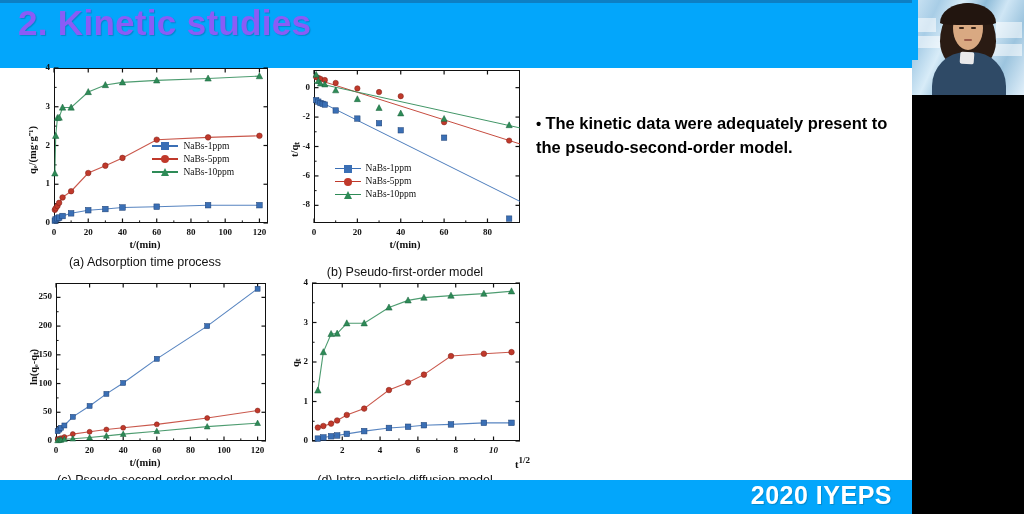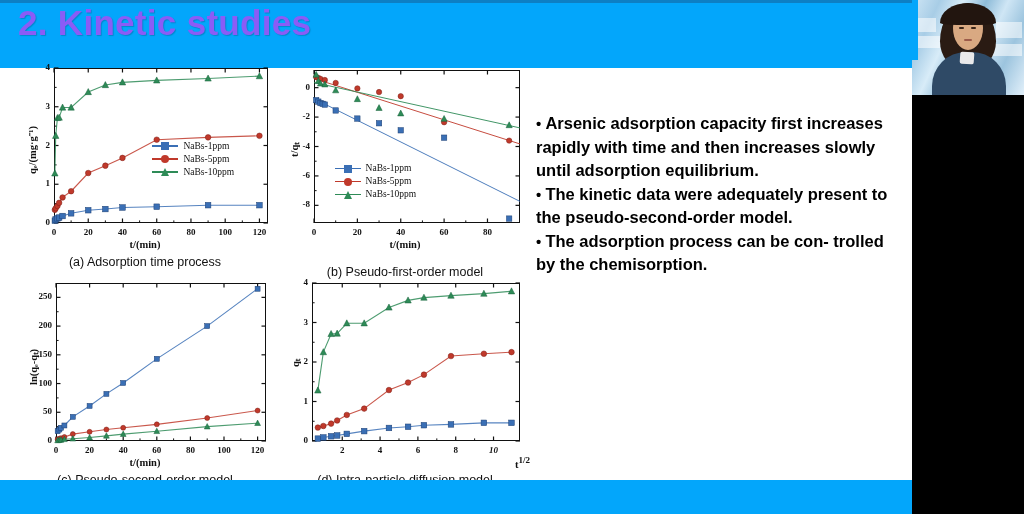--- a/index.html
+++ b/index.html
@@ -493,26 +493,25 @@
         <div class="tick" style="left: 6px; top: 120.5px; width: 22px; text-align: right;">1</div>
         <div class="tick" style="left: 6px; top: 81px; width: 22px; text-align: right;">2</div>
         <div class="tick" style="left: 6px; top: 41.5px; width: 22px; text-align: right;">3</div>
         <div class="tick" style="left: 6px; top: 2px; width: 22px; text-align: right;">4</div>
         <div class="axlabel" style="left: 0px; width: 250px; text-align: right; top: 180px;">t<sup style="font-size:9px">1/2</sup></div>
         <div class="ylabel-rot" style="left: 8px; top: 92.2px;">qₜ</div>
         <div class="cap" style="left: 0px; width: 250px; text-align: center; top: 198px;">(d) Intra-particle diffusion model</div>
       </div>
 
     <div id="bullets">
-        <p><span class="bullet-dot">• </span><span>Arsenic adsorption capacity first increases rapidly with time and then increases slowly until adsorption equilibrium.</span></p>
         <p><span class="bullet-dot">• </span><span>The kinetic data were adequately present to the pseudo-second-order model.</span></p>
-        <p><span class="bullet-dot">• </span><span>The adsorption process can be con- trolled by the chemisorption.</span></p>
       </div>
 
     <div id="footer-banner"></div>
+    <div id="footer-text">2020 IYEPS</div>
   </div>
 
   <div id="webcam">
     <div class="bg"></div>
     <div class="blk b1"></div>
     <div class="blk b2"></div>
     <div class="blk b3"></div>
     <div class="blk b4"></div>
     <div class="leftbar"></div>
     <div class="hair"></div>

